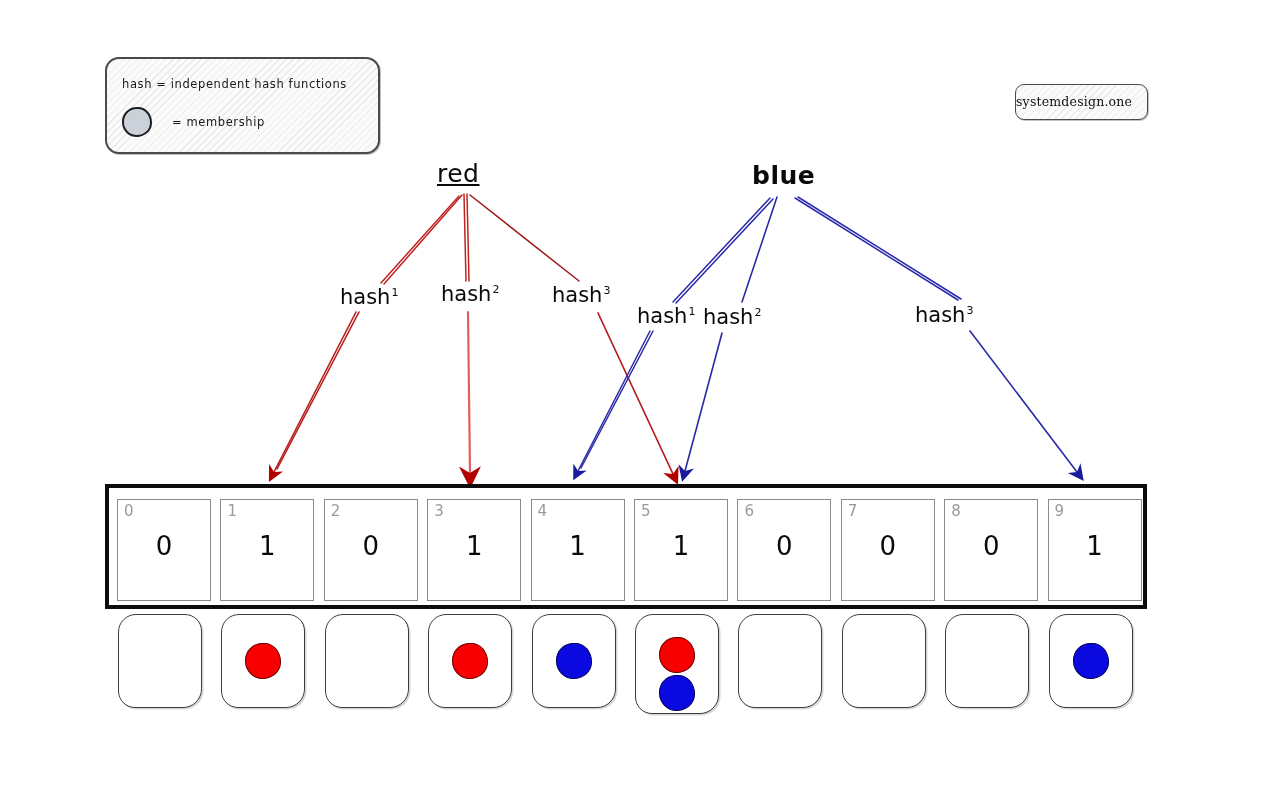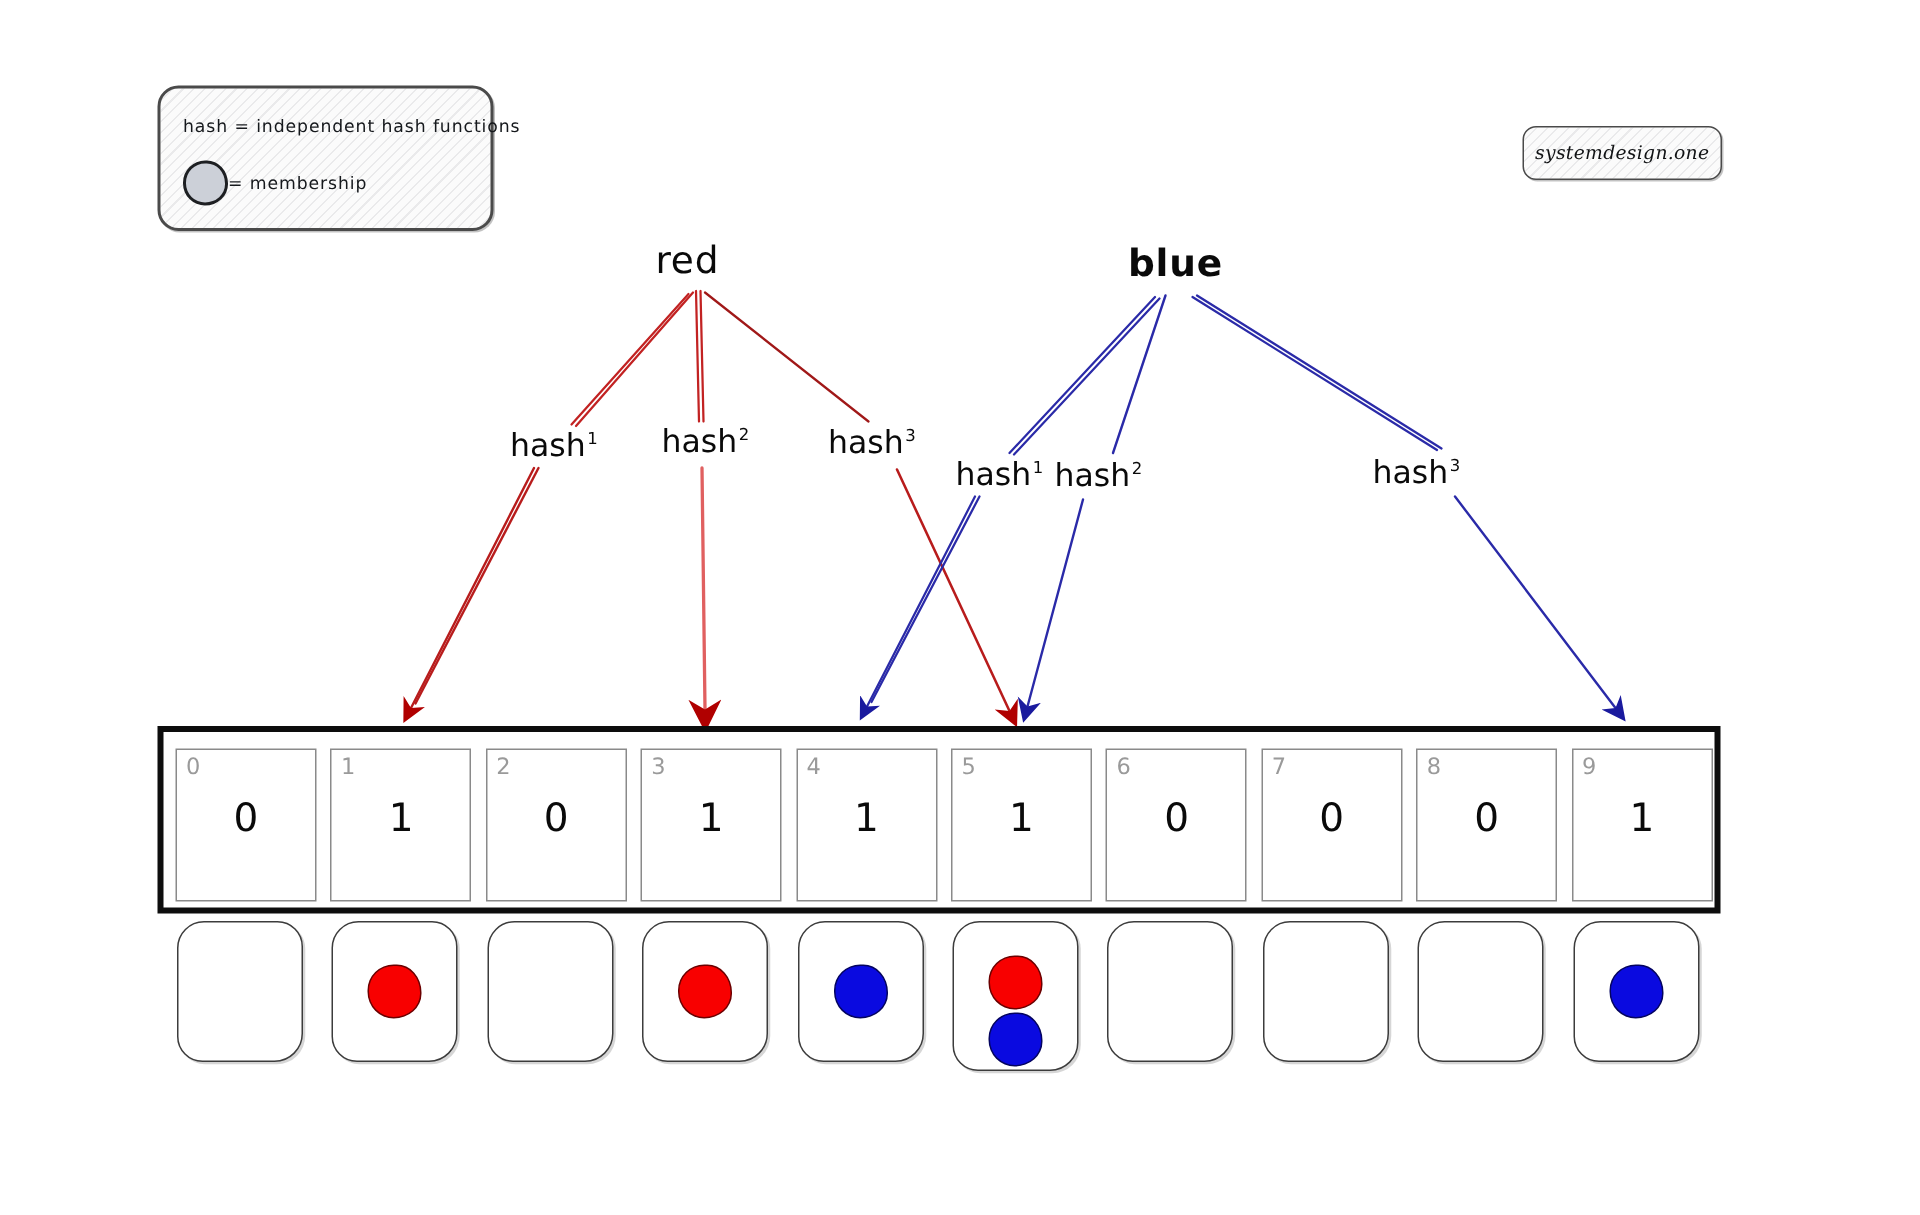--- a/index.html
+++ b/index.html
@@ -30,39 +30,39 @@
       rgba(120,120,130,0.13) 1px,
       rgba(255,255,255,0) 1px,
       rgba(255,255,255,0) 5px
     );
     box-shadow: 1px 1px 0 rgba(80,80,80,0.35);
   }
 
   #legend-box {
     left: 105px;
     top: 57px;
-    width: 224px;
+    width: 275px;
     height: 97px;
   }
   #legend-line-1 {
     position: absolute;
     left: 15px;
     top: 18px;
     font-size: 11.5px;
     letter-spacing: 0.6px;
     color: #15181c;
     white-space: nowrap;
   }
   #legend-row-2 {
     position: absolute;
     left: 15px;
     top: 48px;
     display: flex;
     align-items: center;
-    gap: 0;
+    gap: 20px;
   }
   .legend-circle {
     width: 30px;
     height: 30px;
     border-radius: 50% 48% 52% 50% / 50% 52% 48% 50%;
     background: #ccd0d8;
     border: 2.2px solid #1d1f22;
     box-sizing: border-box;
   }
   #legend-line-2 {
@@ -78,37 +78,35 @@
     width: 133px;
     height: 36px;
     border-radius: 9px;
     border-width: 1.6px;
   }
   #watermark-text {
     position: absolute;
     left: 0;
     right: 0;
     top: 9px;
-    text-align: center;
     font-size: 12.5px;
     letter-spacing: 0.2px;
     color: #101214;
     font-family: "DejaVu Serif", serif;
-    font-style: italic;
   }
 
   
   .source-label {
     position: absolute;
     font-size: 25px;
     color: #0a0a0a;
     font-family: "DejaVu Sans", sans-serif;
     letter-spacing: 0.5px;
   }
-  #label-red  { left: 437px; top: 159px; }
+  #label-red  { left: 437px; top: 159px; text-decoration: underline; }
   #label-blue { left: 752px; top: 161px; font-weight: bold; }
 
   
   .hash-label {
     position: absolute;
     font-size: 21px;
     color: #0a0a0a;
     white-space: nowrap;
   }
   .hash-label .sup {

